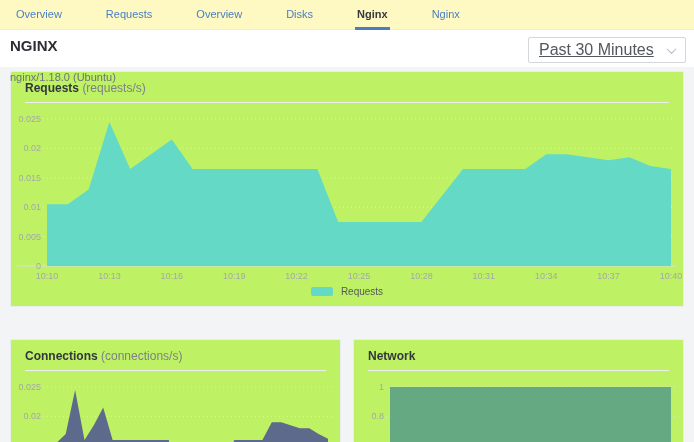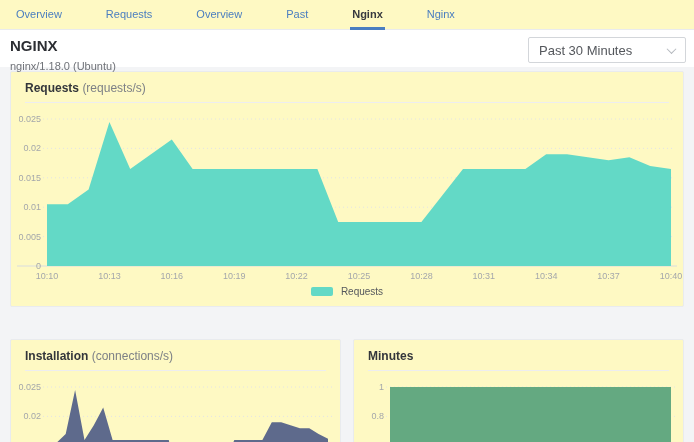--- a/index.html
+++ b/index.html
@@ -11,50 +11,50 @@
     color:#33363b;
   }
   
   .tabbar { display:flex; gap:40px; padding:0 0 0 14px; border-bottom:1px solid #e9ebee; background:#fef9c3;text-align:right; }
   .tab { font-size:11px; line-height:13px; color:var(--accent,#4a7ec0); padding:8px 2px 6px;
          border-bottom:3px solid transparent; margin-bottom:-1px; cursor:pointer; white-space:nowrap; }
   .tab.active { color:#37393e; font-weight:bold; border-bottom-color:var(--accent,#4a7ec0); padding-bottom:3px; }
   
   .page-header { display:flex; justify-content:space-between; align-items:flex-start; padding:7px 8px 0 10px; height:37px; background:#fff; }
   .page-title { margin:0; font-size:15px; line-height:17px; font-weight:bold; color:#2c2e33; }
-  .page-sub { font-size:11px; line-height:13px; color:#6f7278; margin-top:6px;text-align:center; }
+  .page-sub { font-size:11px; line-height:13px; color:#6f7278; margin-top:17px;text-align:center; }
   .select { width:158px; height:26px; border:1px solid #d3d6da; border-radius:2px; background:#fff;
             display:flex; align-items:center; justify-content:space-between; padding:0 10px; cursor:pointer; }
-  .select-value { font-size:13px; color:#54575c; }
+  .select-value { font-size:16px; color:#54575c;text-decoration:underline; }
   .chev { width:7px; height:7px; border-right:1.5px solid #b4b8be; border-bottom:1.5px solid #b4b8be;
           transform:rotate(45deg) translate(-1px,-1px); }
   
   .content { background:#f3f4f6; padding:4px 10px 40px; min-height:378px; }
-  .card { background:#fef9c3; border:1px solid #e9ebee; border-radius:2px; }
+  .card { background:#bef264; border:1px solid #e9ebee; border-radius:2px; }
   .card-title { padding:9px 14px 6px; font-size:12px; line-height:15px; color:#33363b; }
   .card-title .t { font-weight:bold; }
   .card-title .u { color:#7d8086; }
   .divider { border-top:1px solid #ededf0; margin:0 14px; }
   svg.chart { display:block; margin-top:2px; }
   svg text { font-family:"Liberation Sans", sans-serif; }
   .legend { display:flex; justify-content:center; align-items:center; gap:8px; padding:1px 0 9px; }
   .legend-item { display:flex; align-items:center; gap:8px; cursor:pointer; }
   .swatch { width:22px; height:9px; border-radius:2px; display:inline-block; }
   .legend-label { font-size:10px; color:#55585d; }
   .row { display:flex; gap:12px; margin-top:32px; }
   .card-half { flex:1; min-width:0; }
 </style>
 </head>
 <body>
 
 <nav class="tabbar">
   <div class="tab">Overview</div>
   <div class="tab">Requests</div>
   <div class="tab">Overview</div>
-  <div class="tab">Past</div>
+  <div class="tab">Disks</div>
   <div class="tab active">Nginx</div>
   <div class="tab">Nginx</div>
 </nav>
 
 <header class="page-header">
   <div>
     <h1 class="page-title">NGINX</h1>
     <div class="page-sub">nginx/1.18.0 (Ubuntu)</div>
   </div>
   <div class="select">
@@ -106,21 +106,21 @@
       <div class="legend-item">
         <span class="swatch" style="background: rgb(99, 217, 198);"></span>
         <span class="legend-label">Requests</span>
       </div>
     </div>
   </section>
 
   <div class="row">
     <section class="card card-half">
       <div class="card-title">
-        <span class="t">Installation</span>
+        <span class="t">Connections</span>
         <span class="u">(connections/s)</span>
       </div>
       <div class="divider"></div>
       <svg class="chart" width="329" height="180" viewBox="0 0 329 180">
           <defs>
             <clipPath id="cp1">
               <rect x="8" y="0" width="22" height="180"></rect>
             </clipPath>
           </defs>
           <line x1="6" y1="161" x2="323" y2="161" stroke="#d9dcdf" stroke-width="1"></line>
@@ -134,21 +134,21 @@
           <line x1="32" y1="43.400000000000006" x2="321" y2="43.400000000000006" stroke="#e2e4e7" stroke-width="1" stroke-dasharray="1,3"></line>
           <text x="30" y="46.400000000000006" text-anchor="end" font-size="9" fill="#a4a7ab" clip-path="url(#cp1)">0.02</text>
           <line x1="32" y1="14" x2="321" y2="14" stroke="#e2e4e7" stroke-width="1" stroke-dasharray="1,3"></line>
           <text x="30" y="17" text-anchor="end" font-size="9" fill="#a4a7ab" clip-path="url(#cp1)">0.025</text>
           <path d="M36 161 L36.0 69.9 L45.4 69.9 L54.7 61.0 L64.1 16.9 L73.5 66.9 L82.8 52.2 L92.2 34.6 L101.6 66.9 L110.9 66.9 L120.3 66.9 L129.7 66.9 L139.0 66.9 L148.4 66.9 L157.8 66.9 L167.1 116.9 L176.5 116.9 L185.9 116.9 L195.2 116.9 L204.6 116.9 L214.0 90.4 L223.3 66.9 L232.7 66.9 L242.1 66.9 L251.4 66.9 L260.8 49.3 L270.2 49.3 L279.5 52.2 L288.9 55.2 L298.3 55.2 L307.6 61.0 L317.0 65.7 L317 161 Z" fill="#5e6a8c"></path>
         </svg>
     </section>
 
     <section class="card card-half">
       <div class="card-title">
-        <span class="t">Minutes</span>
+        <span class="t">Network</span>
         <span class="u"></span>
       </div>
       <div class="divider"></div>
       <svg class="chart" width="329" height="180" viewBox="0 0 329 180">
           <defs>
             <clipPath id="cp2">
               <rect x="8" y="0" width="22" height="180"></rect>
             </clipPath>
           </defs>
           <line x1="6" y1="161" x2="323" y2="161" stroke="#d9dcdf" stroke-width="1"></line>

